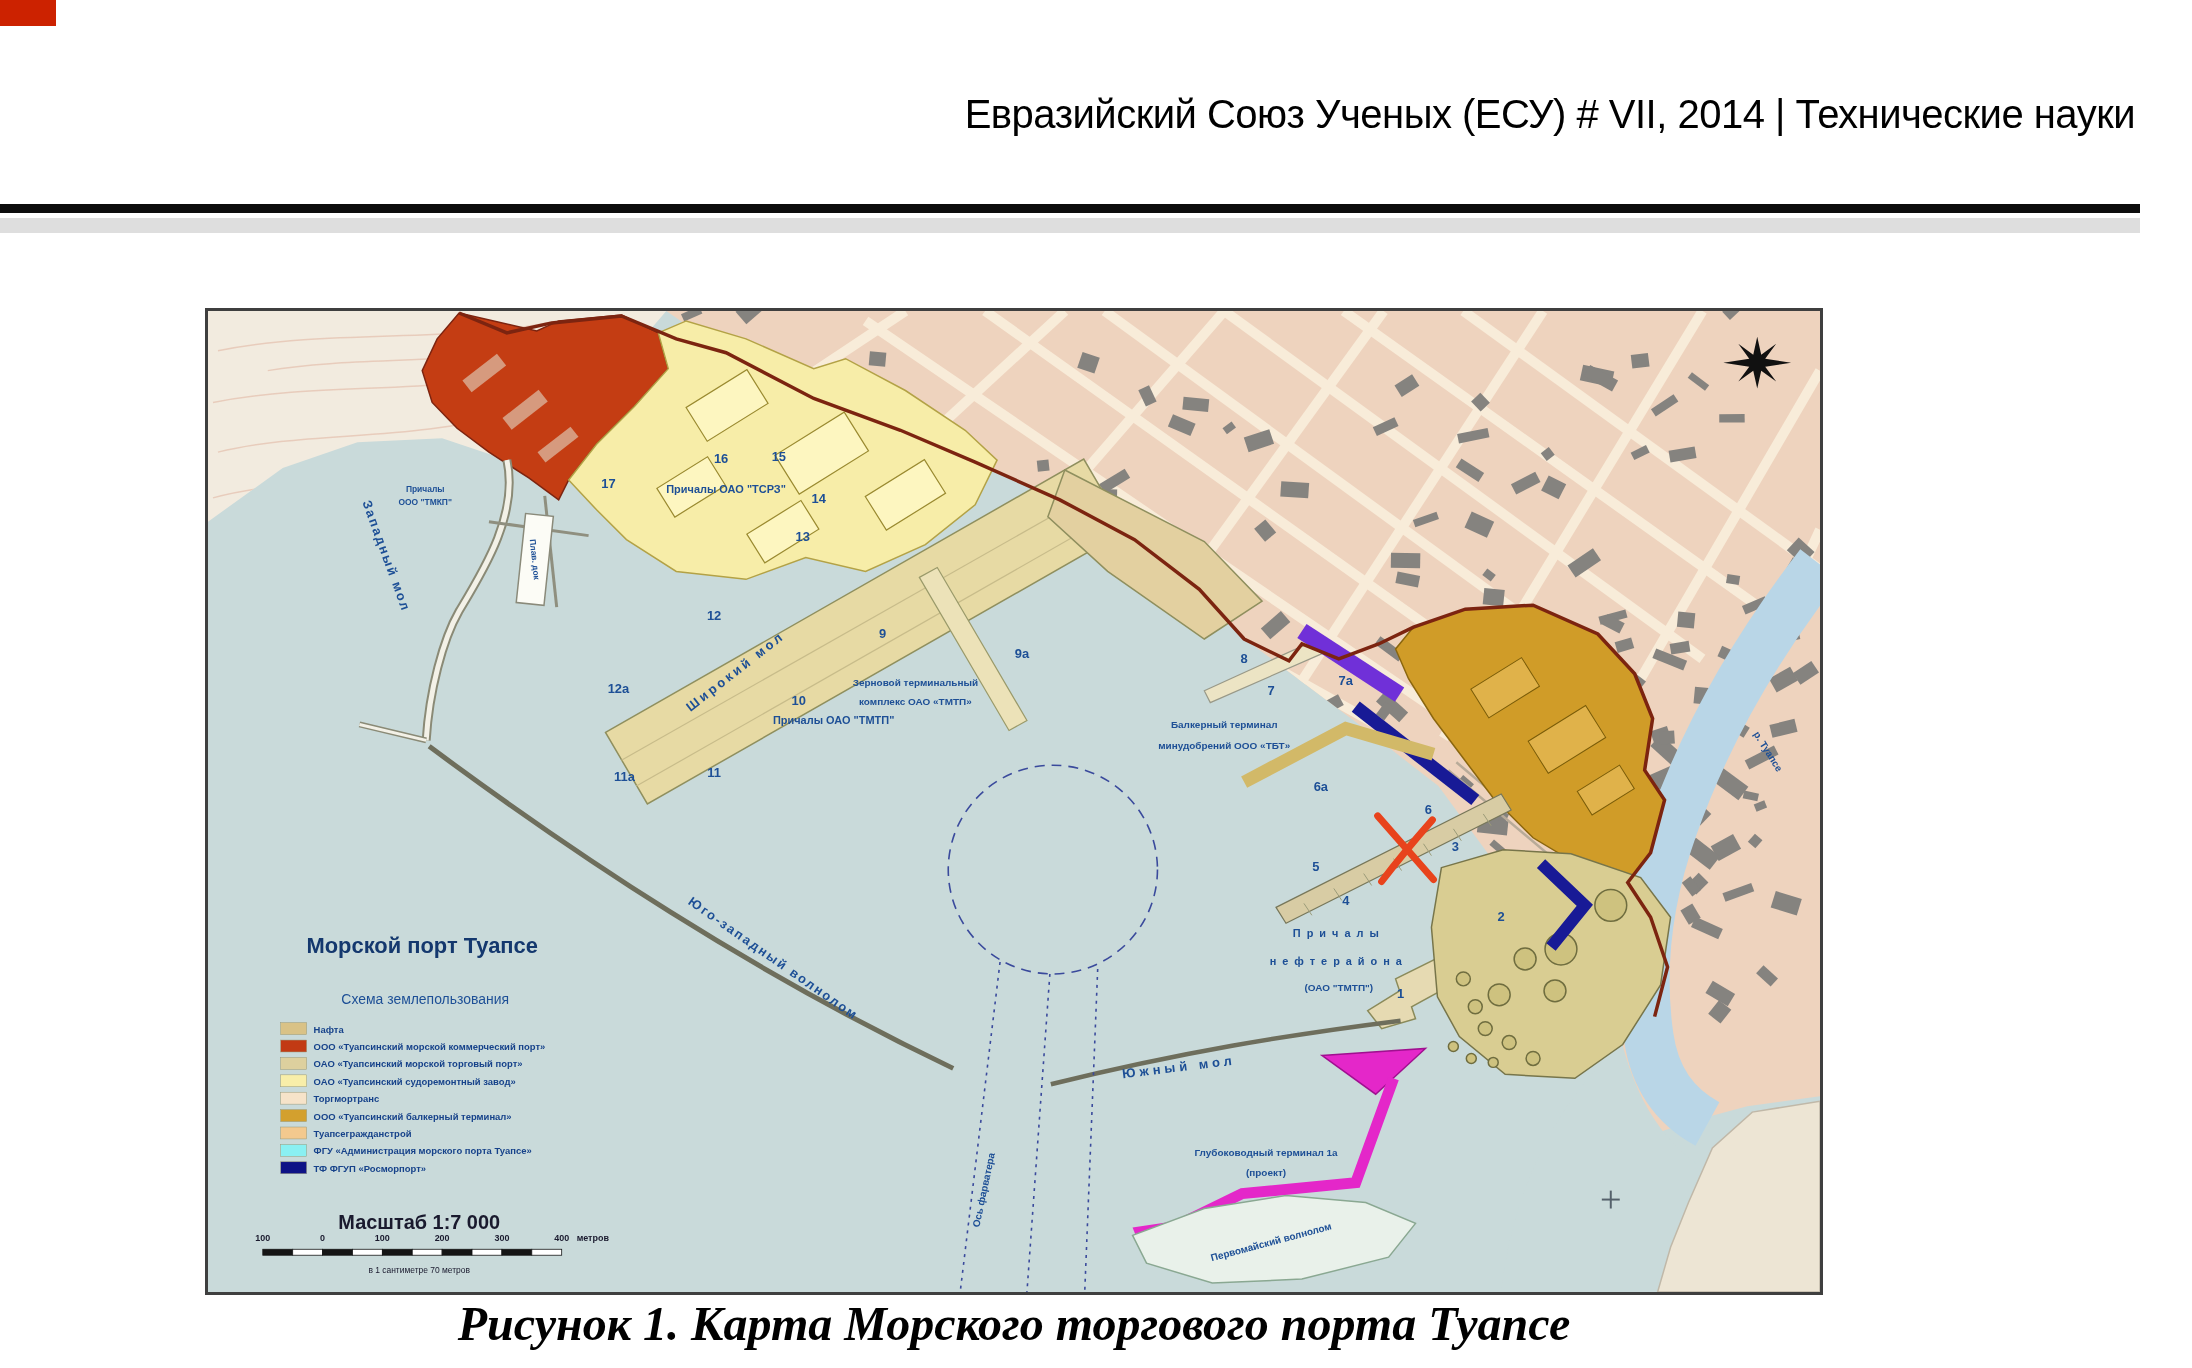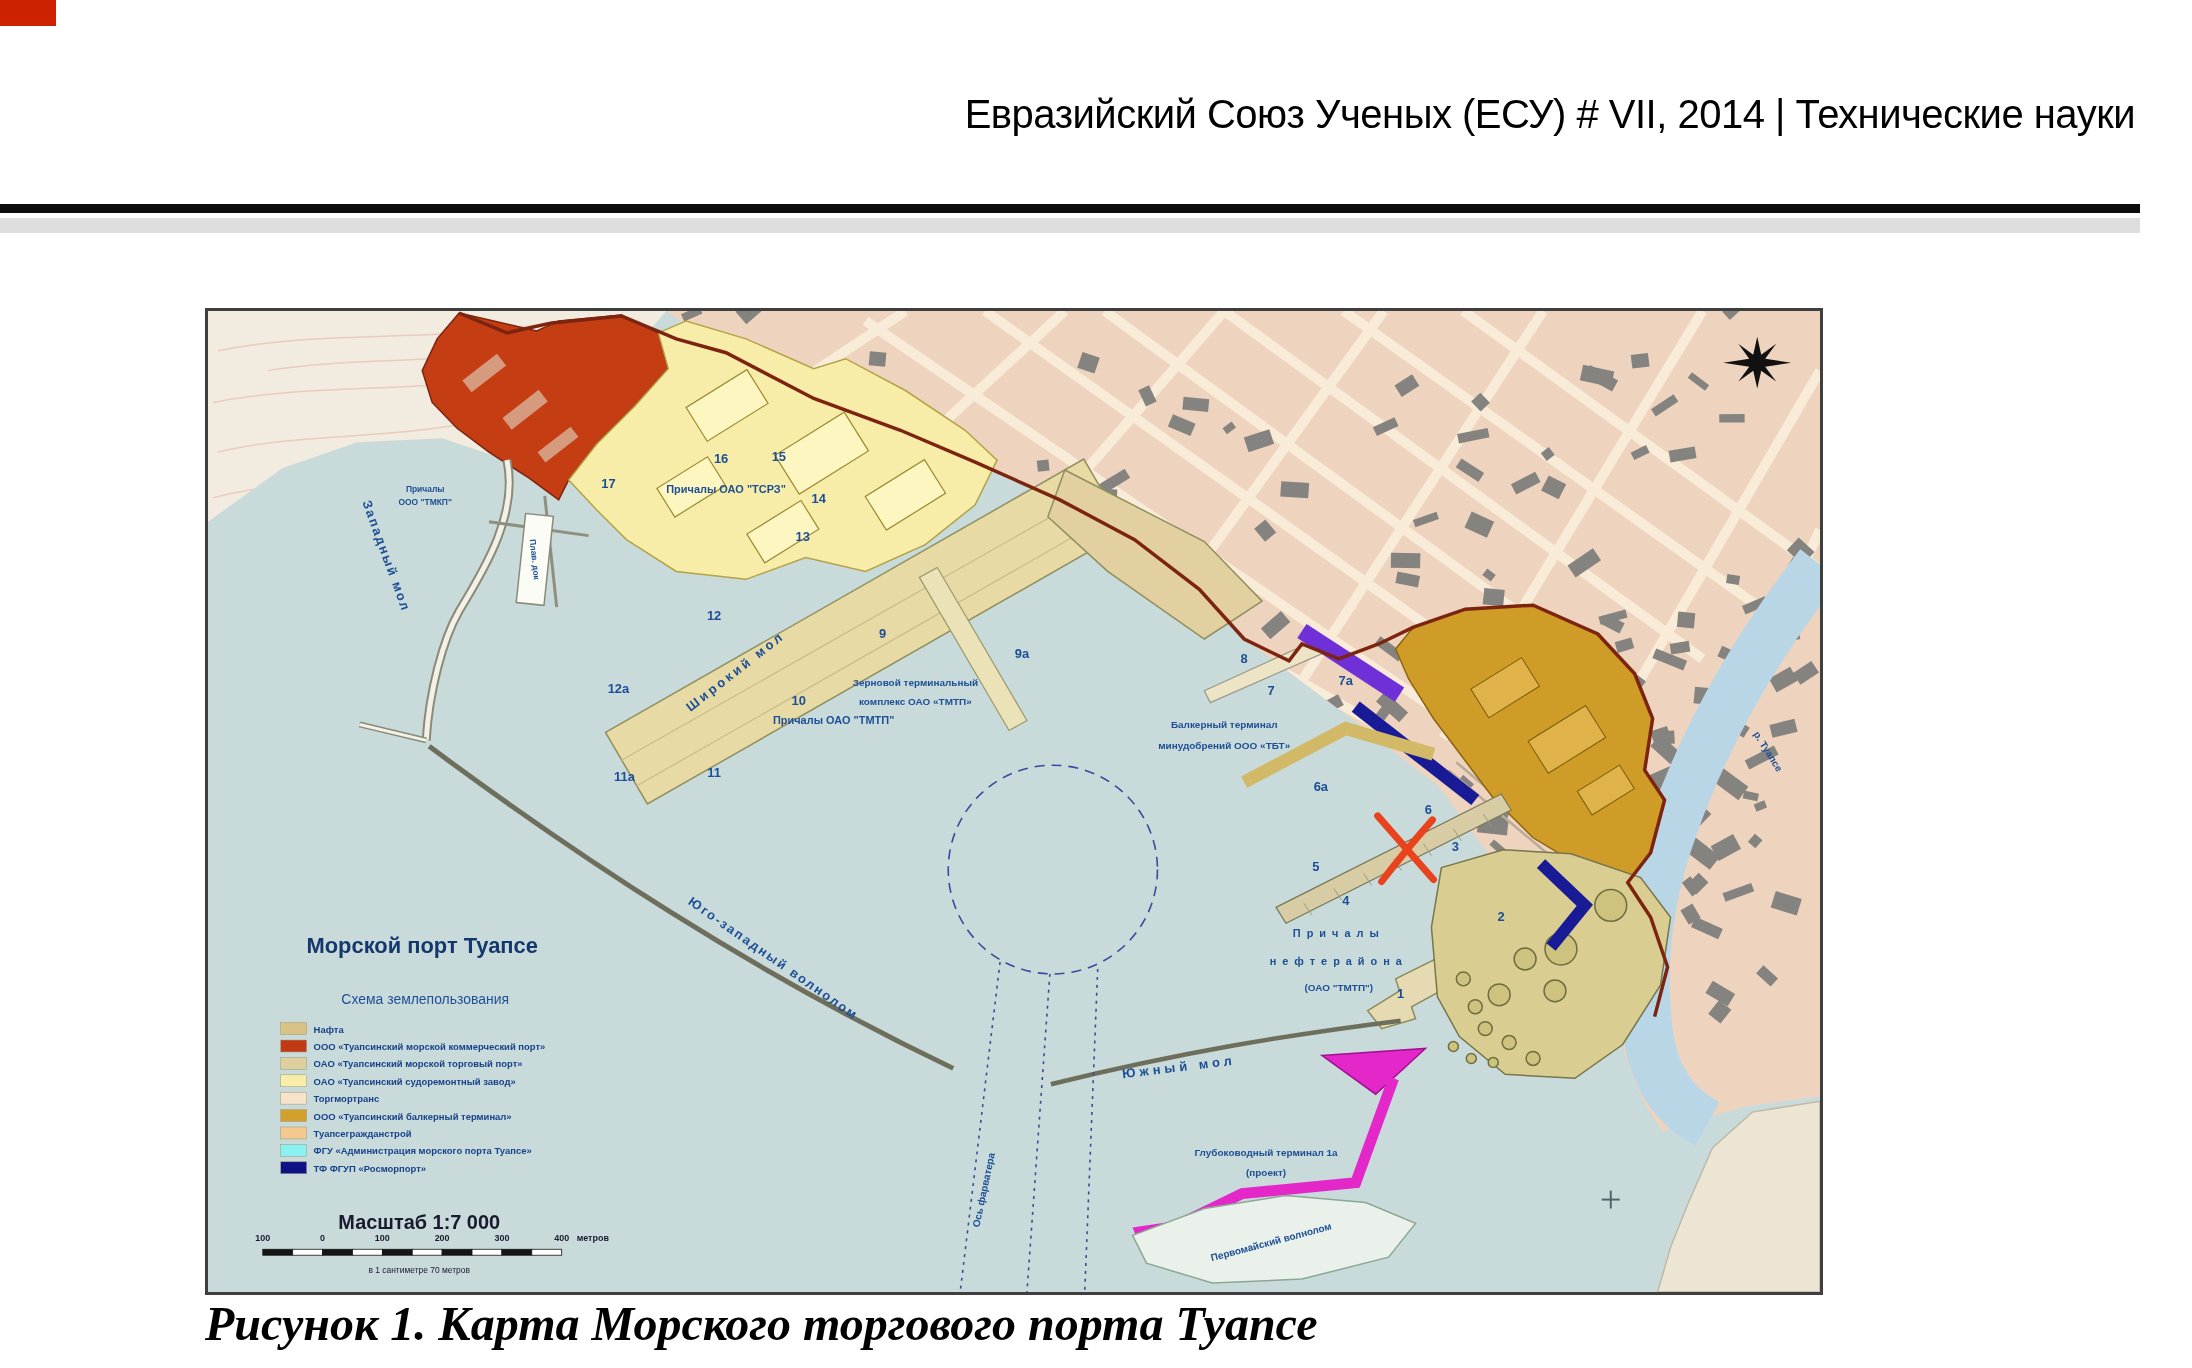--- a/index.html
+++ b/index.html
@@ -6,21 +6,21 @@
   body{width:2192px;height:1368px;position:relative;background:#ffffff;
        font-family:"Liberation Sans",sans-serif;overflow:hidden;}
   .corner-mark{position:absolute;left:0;top:0;width:56px;height:26px;background:#cc2200;}
   .header{position:absolute;top:92px;right:57px;font-size:40px;color:#000;
           letter-spacing:-0.5px;white-space:nowrap;}
   .rule-black{position:absolute;top:204px;left:0;width:2140px;height:9px;background:#0d0d0d;}
   .rule-gray{position:absolute;top:218px;left:0;width:2140px;height:15px;background:#dedede;}
   .map-frame{position:absolute;left:205px;top:308px;width:1612px;height:981px;
              border:3px solid #3f3f3f;background:#c9dada;}
   .map-frame svg{display:block;width:100%;height:100%;}
-  .caption{position:absolute;top:1296px;left:205px;width:1618px;
+  .caption{position:absolute;top:1296px;left:205px;width:1618px;text-align:center;
            font-family:"Liberation Serif",serif;font-weight:bold;font-style:italic;
            font-size:48px;color:#000;}
   
   text{font-family:"Liberation Sans",sans-serif;fill:#1d4f96;}
   .num{font-size:13px;font-weight:bold;}
   .lbl{font-size:11px;font-weight:bold;}
   .lbl-sm{font-size:8.5px;font-weight:bold;}
   .lbl-md{font-size:10px;font-weight:bold;}
   .mol{font-size:13px;font-weight:bold;letter-spacing:2px;}
   .ls3{letter-spacing:3px;}

